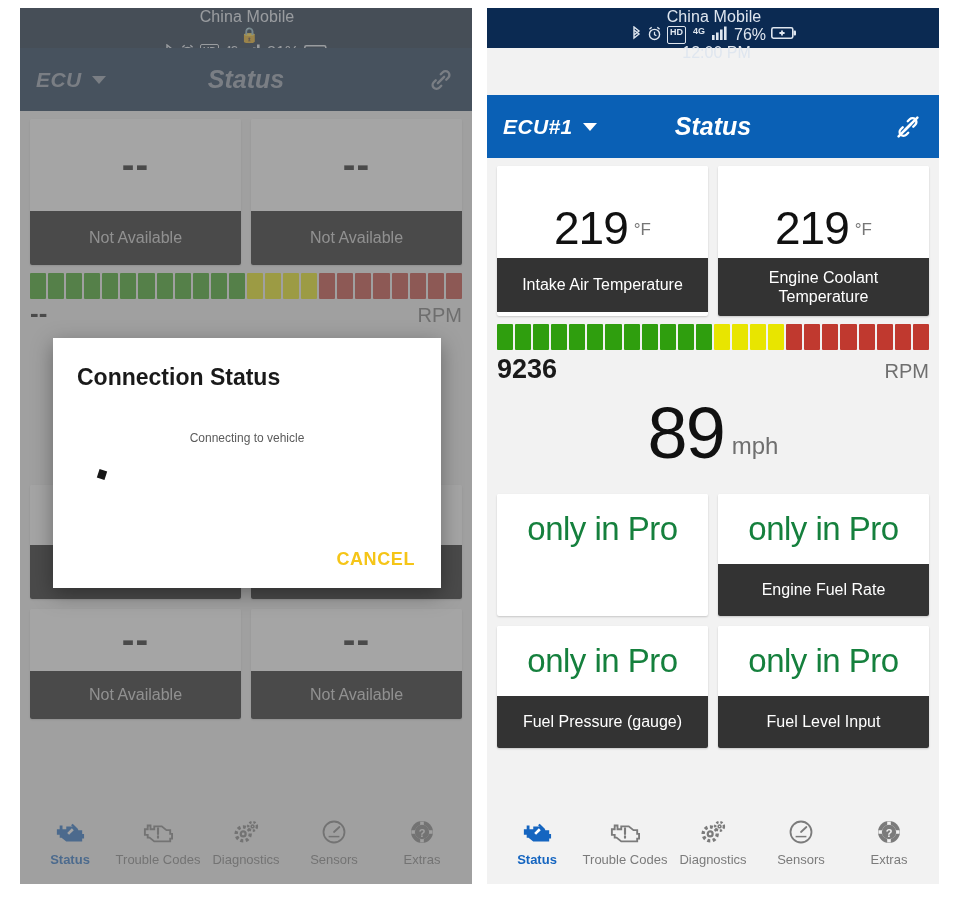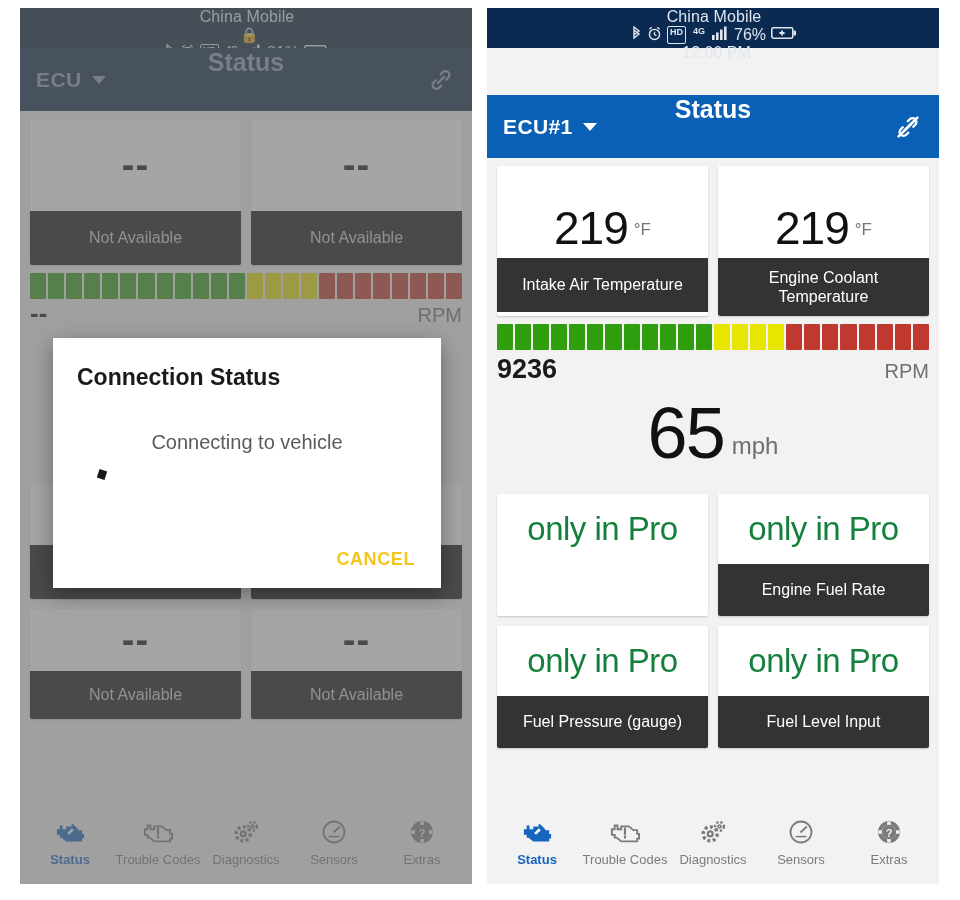--- a/index.html
+++ b/index.html
@@ -34,22 +34,22 @@
   .badge-hd, .badge-4g {
     font-size: 9px; font-weight: bold; line-height: 11px;
     border: 1.5px solid #dfe6ef; border-radius: 2px; padding: 0 2px;
   }
   .badge-4g { border: none; font-size: 9px; }
   .sb-pct { font-size: 16px; margin-left: 2px; }
   .sb-time { font-size: 16px; margin-left: 5px; }
 
   
   .appbar {
-    height: 63px; display: flex; 
-    padding: 0 16px; position: relative;
+    height: 63px; display: flex; align-items: center;
+    padding: 0 16px; position: relative; font-style: italic;
   }
   .ab-left  { background: #0a2546; }
   .ab-right { background: #0a60b5; margin-top: 47px; }
   .ab-ecu { display: flex; align-items: center; gap: 10px; z-index:2; }
   .ab-ecu-label { font-size: 21px; font-weight: bold; letter-spacing:.4px; }
   .caret { width: 0; height: 0; border-left: 7px solid transparent;
            border-right: 7px solid transparent; border-top: 8px solid currentColor; }
   .ab-title {
     position: absolute; left: 0; right: 0; text-align: center;
     font-size: 25px; font-weight: bold; pointer-events: none;
@@ -122,21 +122,21 @@
   
   .dialog {
     position: absolute; z-index: 40; left: 53px; top: 338px;
     width: 388px; height: 250px; background: #ffffff;
     box-shadow: 0 6px 20px rgba(0,0,0,.35);
     display: flex; flex-direction: column; padding: 26px 24px 14px 24px;
   }
   .dlg-title { font-size: 23px; font-weight: bold; color: #1a1a1a; }
   .dlg-msg { flex: 1 1 auto; display: flex; align-items: flex-start;
              justify-content: center; padding-top: 40px;
-             font-size: 20px; color: #5b5b5b; }
+             font-size: 12px; color: #5b5b5b; }
   .dlg-actions { display: flex; justify-content: flex-end; }
   .dlg-cancel { font-size: 18px; font-weight: bold; color: #f5c518;
                 letter-spacing: .6px; background: none; border: none;
                 font-family: inherit; cursor: pointer; padding: 4px 2px; }
   .cursor-dot { position: absolute; left: 98px; top: 470px; width: 8px; height: 9px;
                 background: #171717; transform: rotate(18deg); z-index: 45; }
 </style>
 </head>
 <body>
 
@@ -429,21 +429,21 @@
           <div class="seg r"></div>
           <div class="seg r"></div>
         </div>
       <div class="rpm-foot">
         <span class="rpm-val">9236</span>
         <span class="rpm-unit">RPM</span>
       </div>
     </div>
 
     <div class="speed-wrap">
-      <span class="speed-num">65</span>
+      <span class="speed-num">89</span>
       <span class="speed-unit">mph</span>
     </div>
 
     <div class="content">
       <div class="row2">
         <div class="card">
           <div class="card-value" style="height:70px">
             <span class="val-pro">only in Pro</span>
           </div>
         </div>

